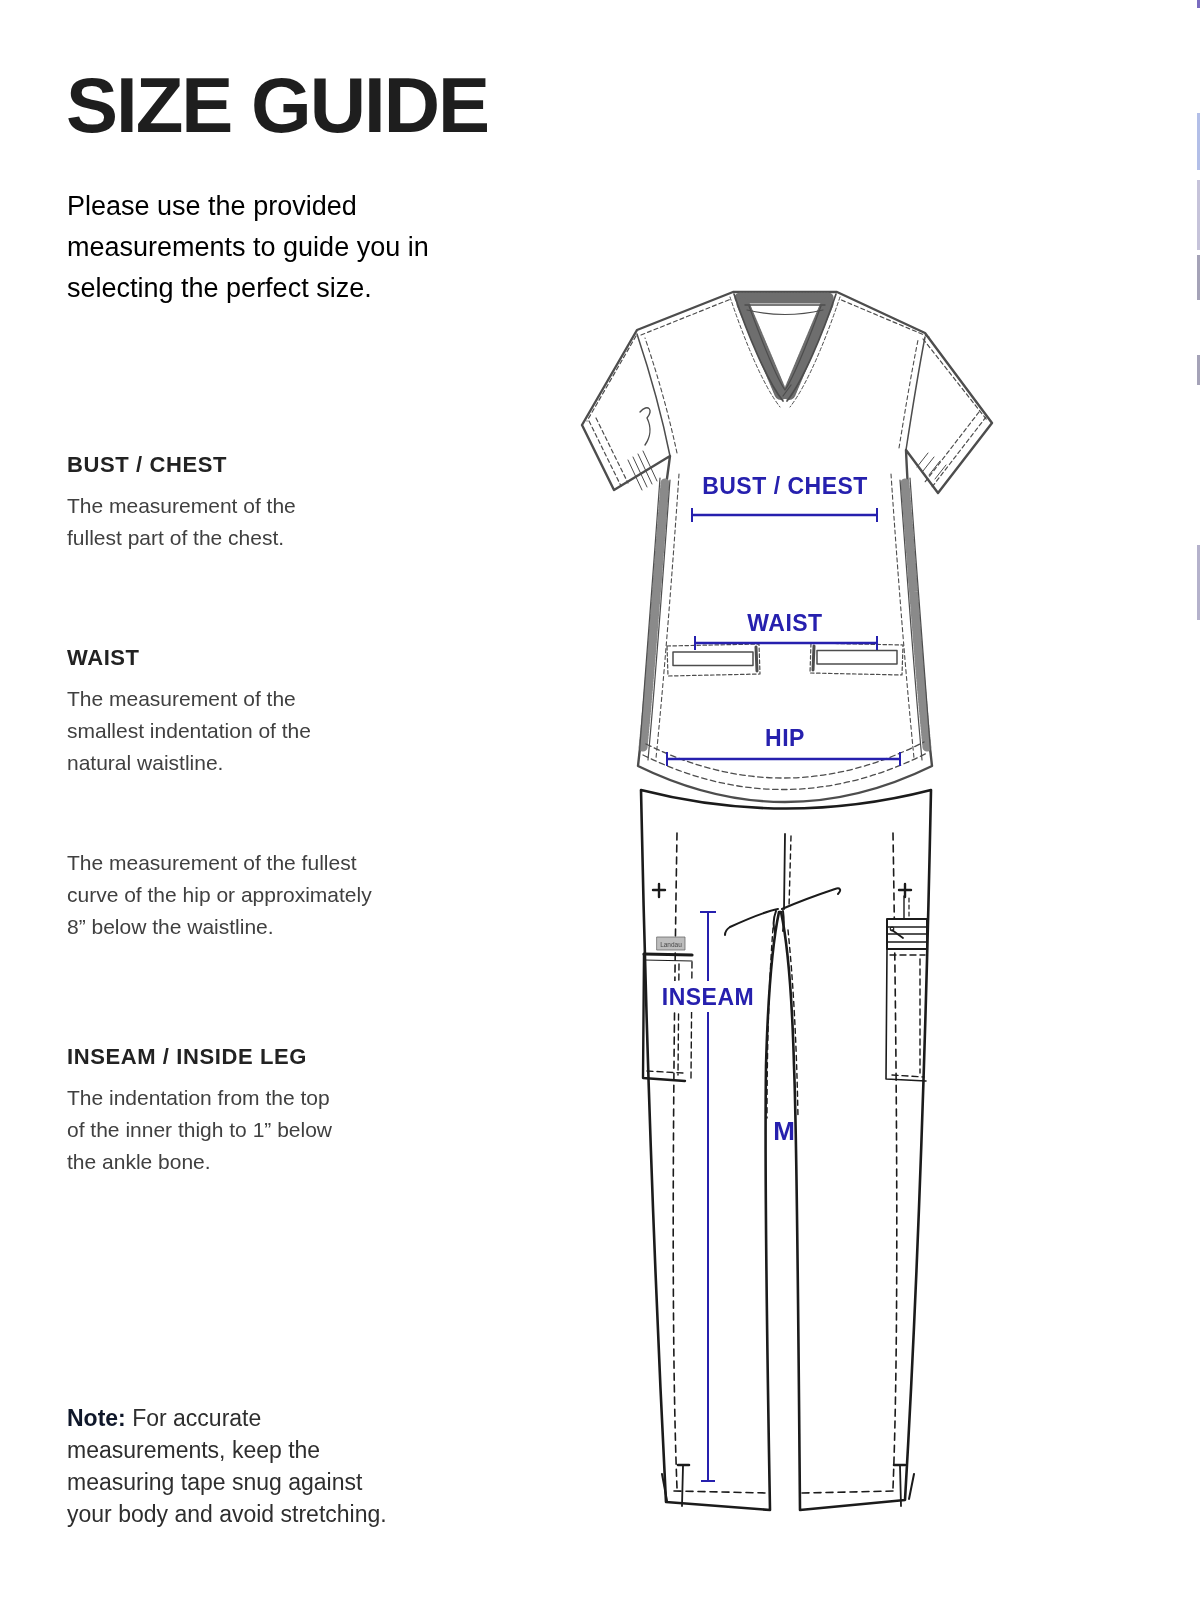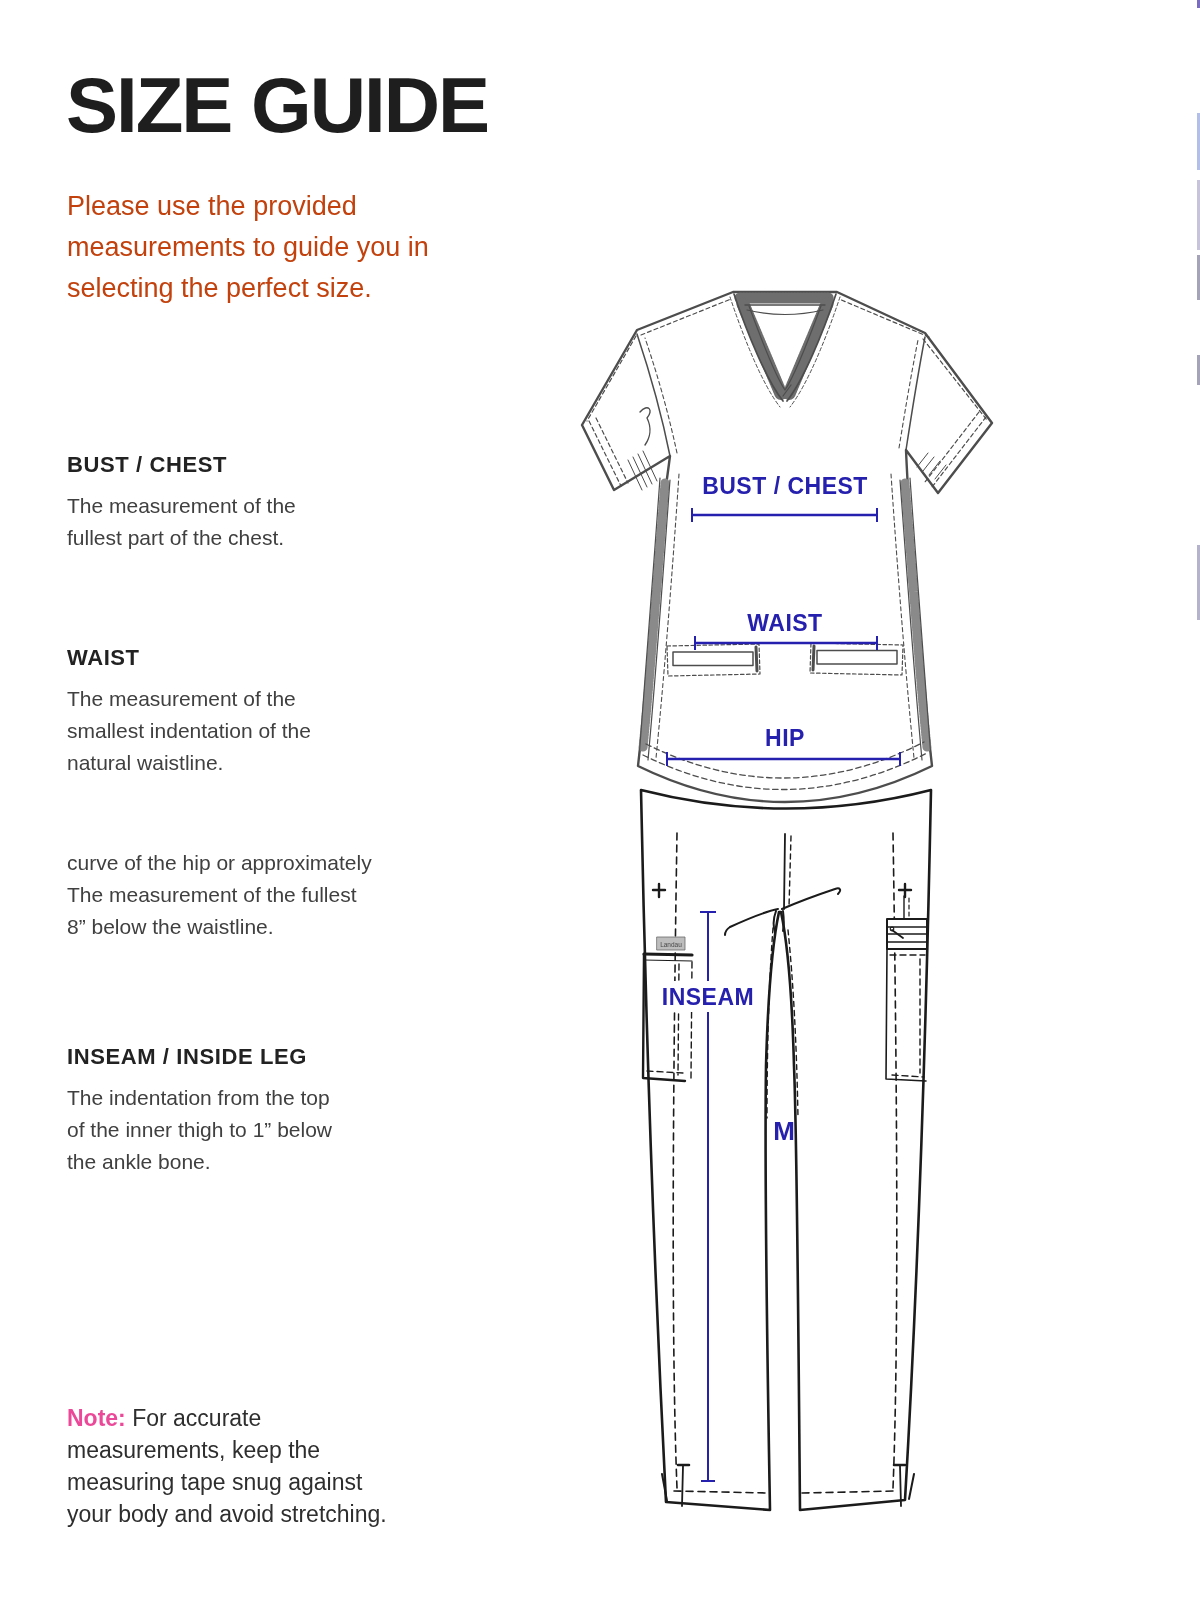--- a/index.html
+++ b/index.html
@@ -1,24 +1,24 @@
 <!DOCTYPE html>
 <html><head>
 <meta charset="utf-8">
 <style>
   html,body{margin:0;padding:0;background:#fff;}
   #stage{position:relative;width:1200px;height:1600px;background:#ffffff;overflow:hidden;
          font-family:"Liberation Sans","DejaVu Sans",sans-serif;color:#212121;}
   .abs{position:absolute;}
   h1.title{margin:0;font-size:78px;font-weight:700;letter-spacing:-2px;color:#1e1e1e;line-height:1;}
-  .intro{font-size:27px;line-height:41px;color:#c2410c;}
+  .intro{font-size:27px;line-height:41px;color:#000000;}
   .section-heading{font-size:22px;font-weight:700;letter-spacing:0.6px;color:#222;}
   .section-body{font-size:21px;line-height:32px;color:#404040;margin-top:12px;}
   .note{font-size:23px;line-height:32px;color:#2e2e2e;}
-  .note b{font-weight:700;color:#ec4899;}
+  .note b{font-weight:700;color:#0f172a;}
   svg{font-family:"Liberation Sans","DejaVu Sans",sans-serif;}
   .blue-label{fill:#2620ae;font-size:23px;font-weight:700;letter-spacing:0.5px;}
   .size-m{fill:#2620ae;font-size:26px;font-weight:700;}
   .tag-text{fill:#484848;font-size:6.5px;}
   .edge-artifact{position:absolute;right:0;width:3px;}
 </style>
 </head>
 <body>
 
 <div id="stage">
@@ -43,22 +43,22 @@
     <div class="section-heading">WAIST</div>
     <div class="section-body">
       <div>The measurement of the</div>
       <div>smallest indentation of the</div>
       <div>natural waistline.</div>
     </div>
   </div>
 
   <div class="abs" style="left:67px;top:835px;">
     <div class="section-body">
+      <div>The measurement of the fullest</div>
       <div>curve of the hip or approximately</div>
-      <div>The measurement of the fullest</div>
       <div>8” below the waistline.</div>
     </div>
   </div>
 
   <div class="abs" style="left:67px;top:1044px;">
     <div class="section-heading">INSEAM / INSIDE LEG</div>
     <div class="section-body">
       <div>The indentation from the top</div>
       <div>of the inner thigh to 1” below</div>
       <div>the ankle bone.</div>

